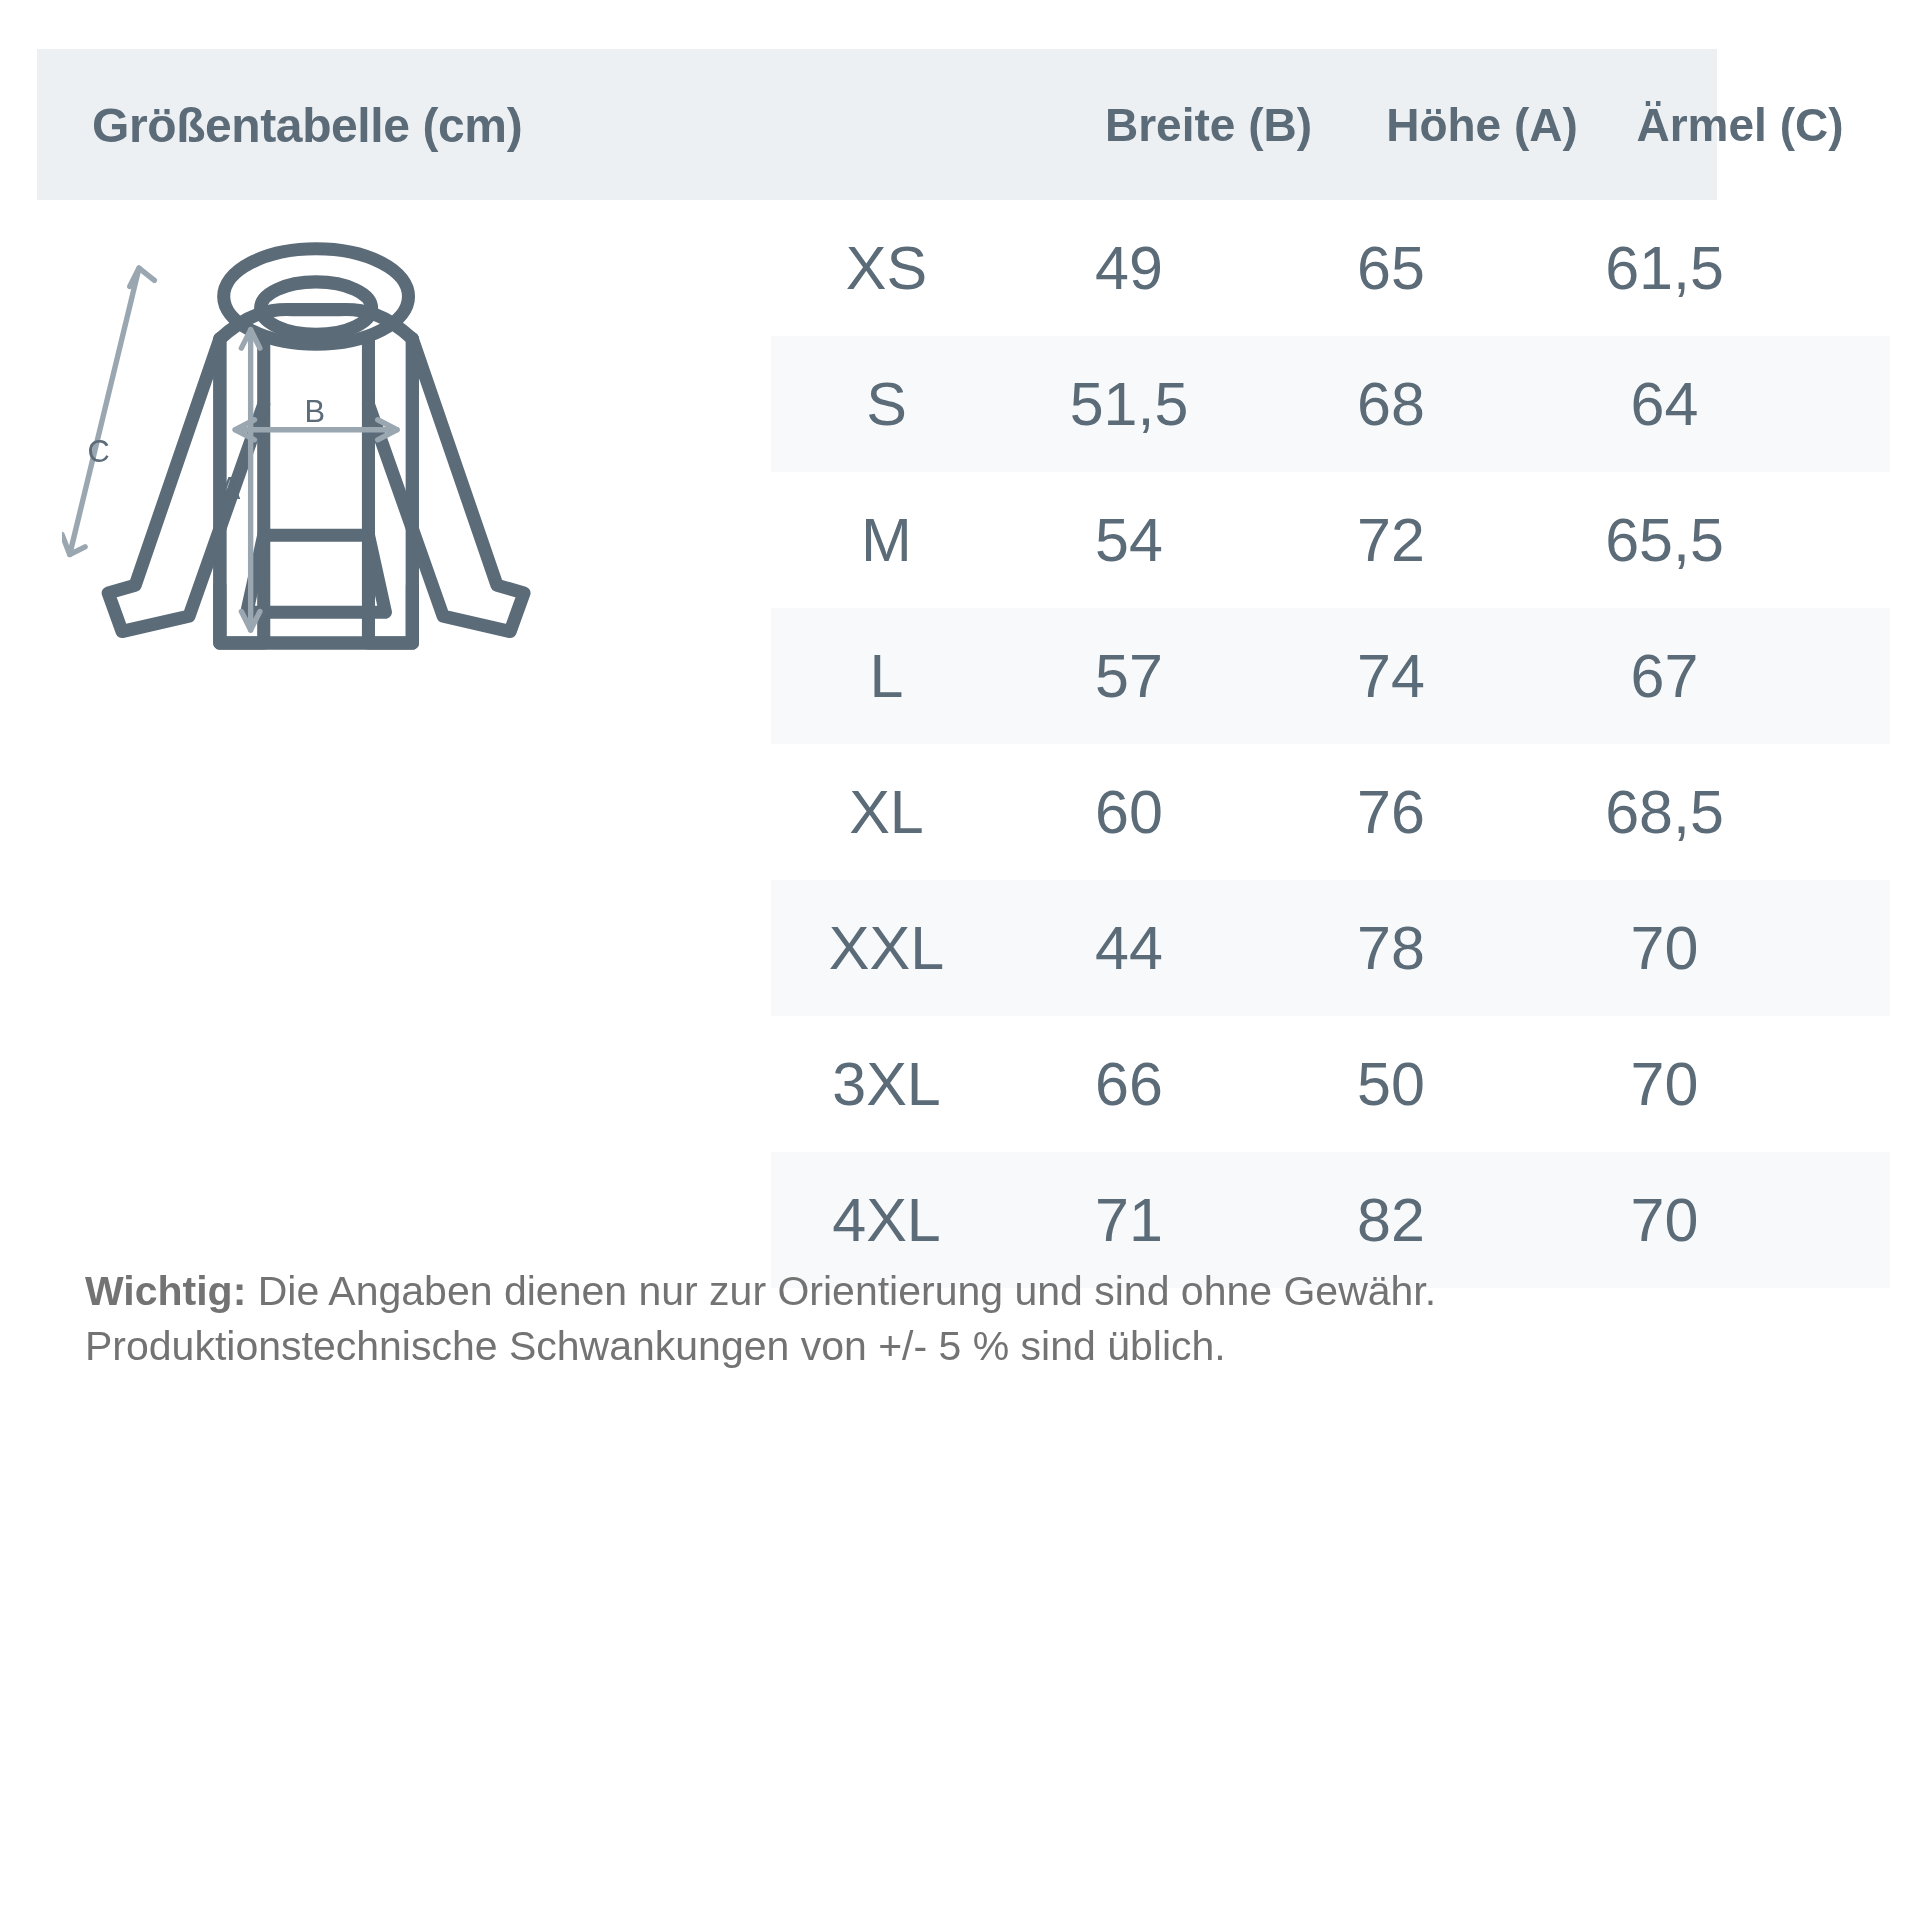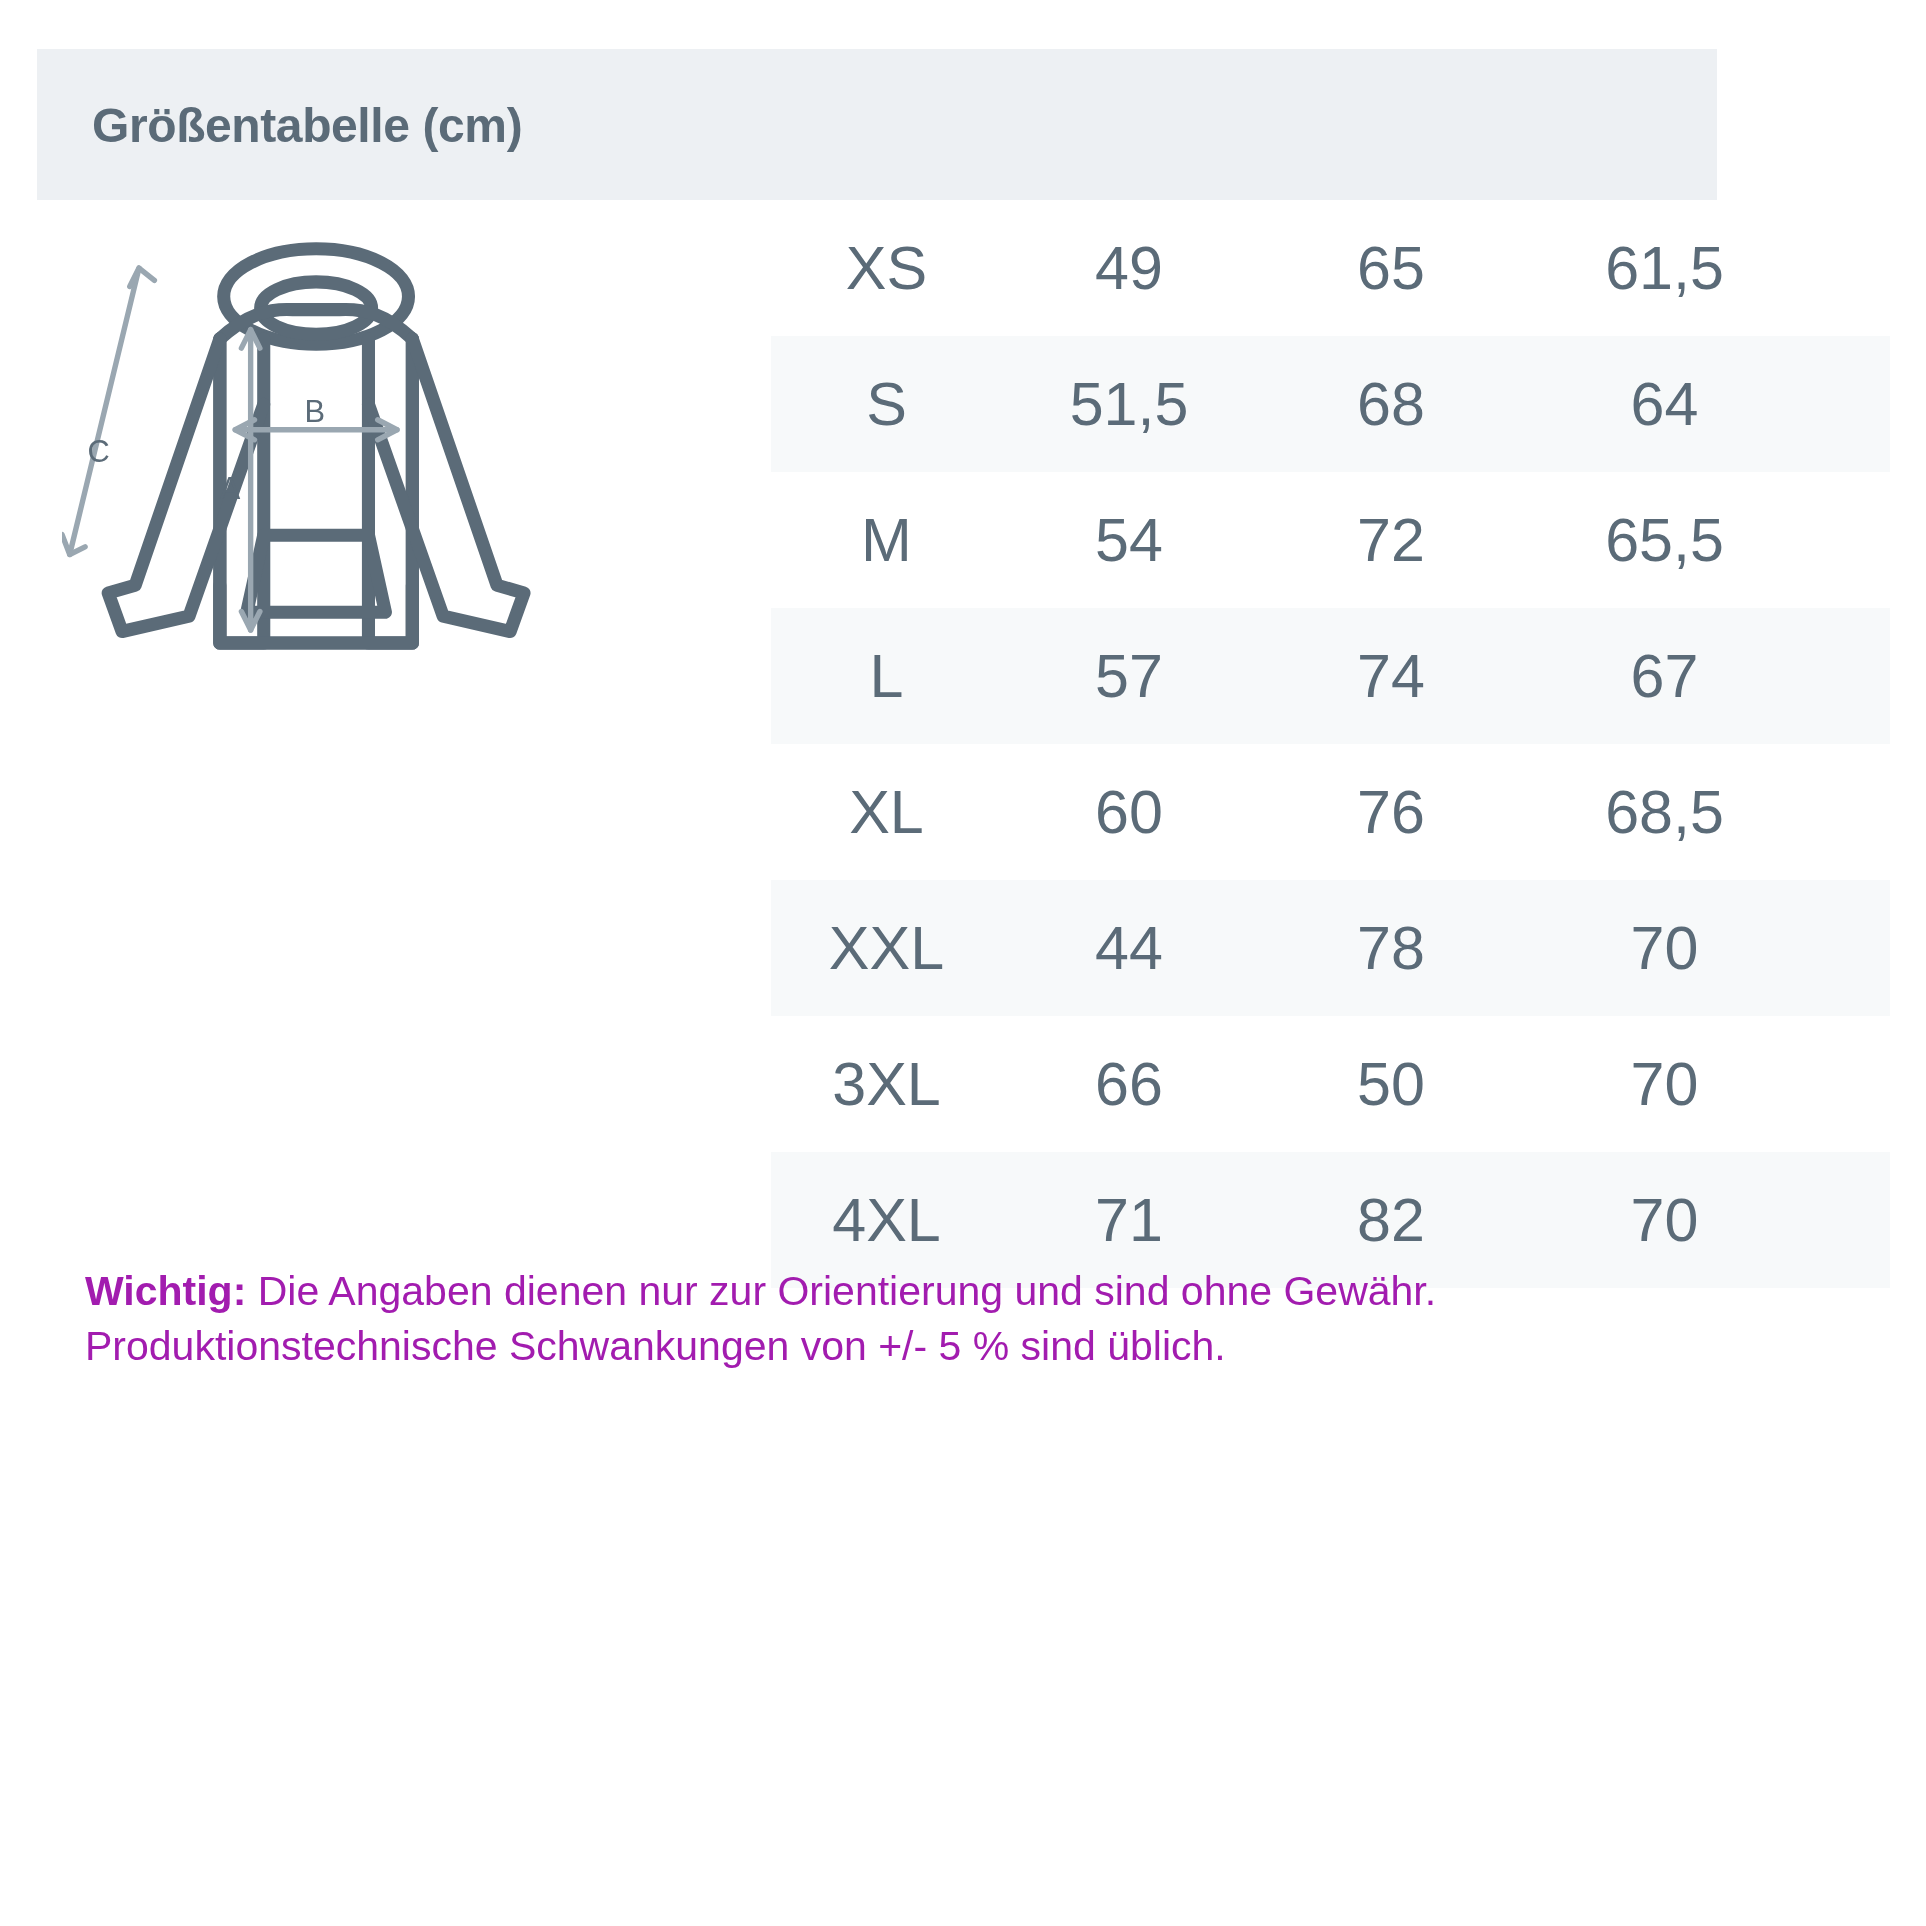--- a/index.html
+++ b/index.html
@@ -98,41 +98,46 @@
   .cell.sleeve{ width: 277px; }
 
   
   .note {
     position: absolute;
     left: 85px;
     top: 1264px;
     width: 1772px;
     font-size: 41px;
     line-height: 1.35;
-    color: #a21caf;
+    color: #737373;
   }
   .note b { font-weight: bold; }
 
   
   .illustration {
     position: absolute;
     left: 62px;
     top: 223px;
     width: 693px;
     height: 586px;
   }
   .illustration svg { display: block; width: 100%; height: 100%; }
 </style>
 </head>
 <body>
 
 <div id="page">
 
   <div class="header-band">
     <div class="header-title">Größentabelle (cm)</div>
+    <div class="header-cols">
+      <div class="header-col c1">Breite (B)</div>
+      <div class="header-col c2">Höhe (A)</div>
+      <div class="header-col c3">Ärmel (C)</div>
+    </div>
   </div>
 
   <div class="illustration">
     <svg viewBox="0 0 900 760" xmlns="http://www.w3.org/2000/svg" aria-hidden="true">
       <g fill="none" stroke="#5b6b78" stroke-width="17" stroke-linejoin="round" stroke-linecap="round">
 
         <ellipse cx="330" cy="95" rx="120" ry="62"></ellipse>
         <ellipse cx="330" cy="110" rx="72" ry="34"></ellipse>
 
         <path d="M205 150 L205 470 L205 545 L262 545 L262 150"></path>

